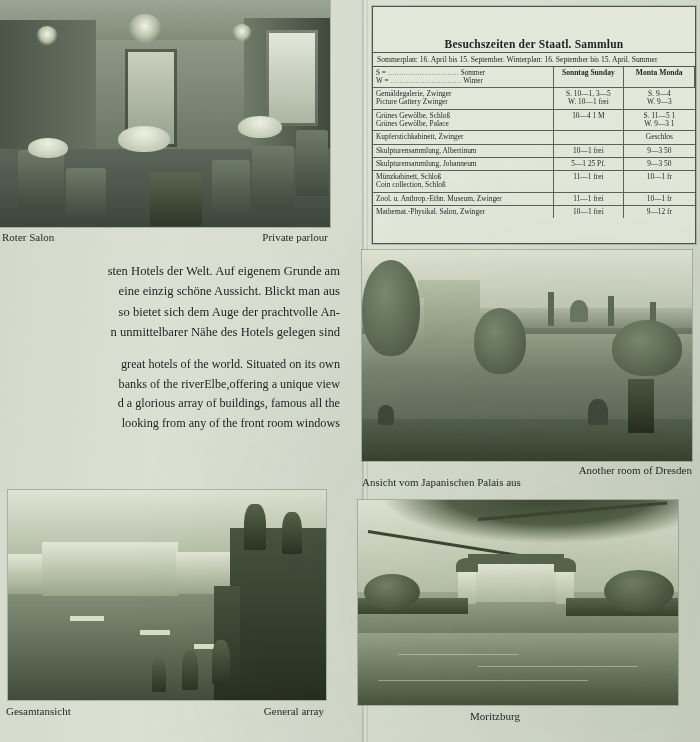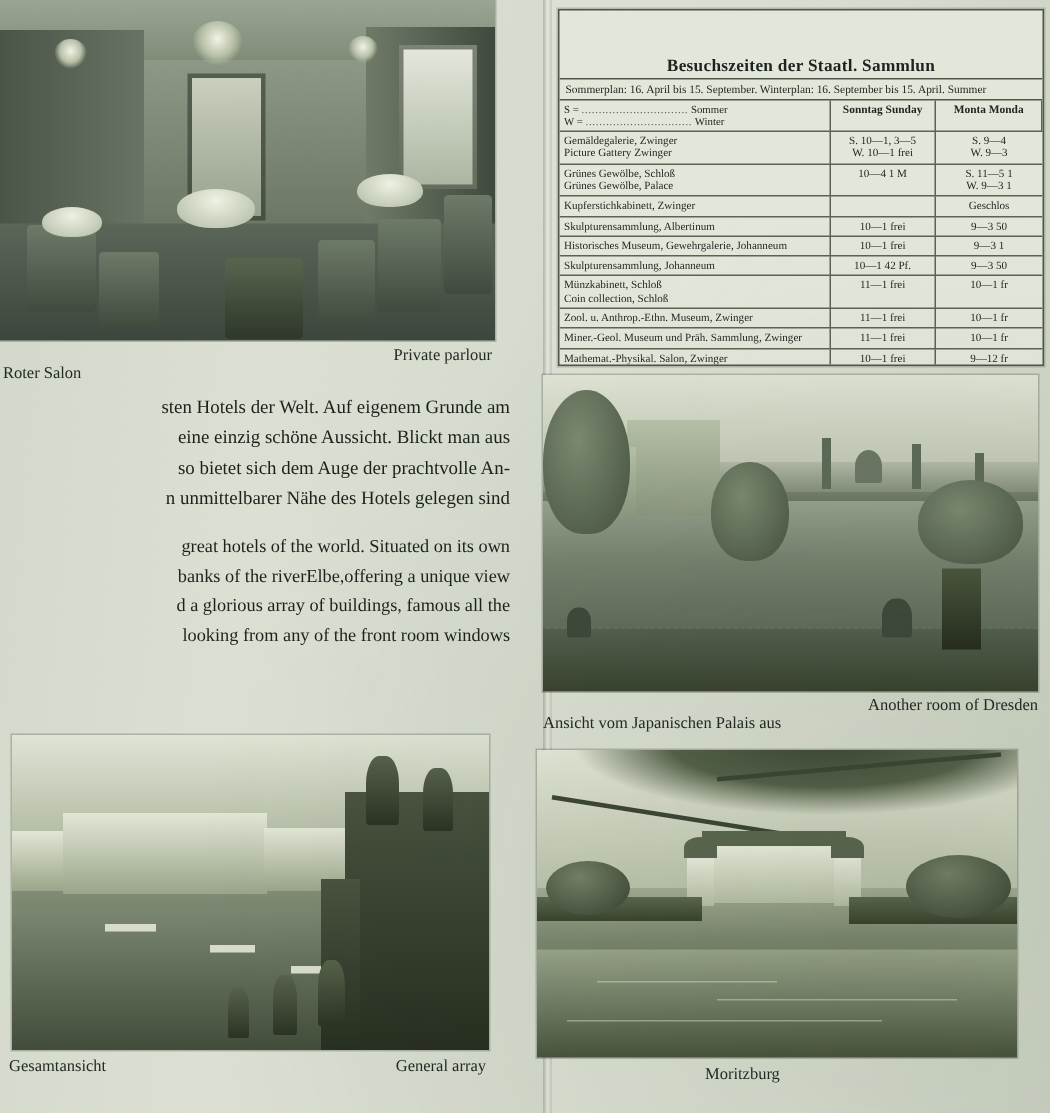--- a/index.html
+++ b/index.html
@@ -289,21 +289,21 @@
     <div class="furn" style="left:18px;  top:150px; width:46px; height:58px;"></div>
     <div class="furn" style="left:66px;  top:168px; width:40px; height:50px;"></div>
     <div class="furn" style="left:150px; top:172px; width:52px; height:54px; background:linear-gradient(180deg,#5a654f 0%,#2e3729 100%);"></div>
     <div class="furn" style="left:212px; top:160px; width:38px; height:56px;"></div>
     <div class="furn" style="left:252px; top:146px; width:42px; height:62px;"></div>
     <div class="furn" style="left:296px; top:130px; width:32px; height:66px;"></div>
     <div class="tablecloth" style="left:118px; top:126px; width:52px; height:26px;"></div>
     <div class="tablecloth" style="left:238px; top:116px; width:44px; height:22px;"></div>
     <div class="tablecloth" style="left:28px;  top:138px; width:40px; height:20px;"></div>
   </div>
-  <div class="caption" style="left:2px; top:243px;">Roter Salon</div>
+  <div class="caption" style="left:2px; top:231px;">Roter Salon</div>
   <div class="caption right" style="left:180px; top:231px; width:148px;">Private parlour</div>
 
   <div id="table-block">
     <div class="tbl-title">Besuchszeiten der Staatl. Sammlun</div>
     <div class="tbl-sub">Sommerplan: 16. April bis 15. September. Winterplan: 16. September bis 15. April. Summer</div>
     <table class="sched">
       <tbody>
         <tr class="lg-head">
           <td class="name sw-key">
             <div><span>S =</span>
@@ -347,60 +347,46 @@
         </tr>
 
         <tr>
           <td class="name">
             <div>Skulpturensammlung,  Albertinum</div>
           </td>
           <td class="c">10—1 frei</td>
           <td class="c">9—3 50</td>
         </tr>
 
-        <tr>
-          <td class="name">
-            <div>Historisches Museum, Gewehrgalerie, Johanneum</div>
-          </td>
-          <td class="c">10—1 frei</td>
-          <td class="c">9—3 1</td>
-        </tr>
 
         <tr>
           <td class="name">
             <div>Skulpturensammlung, Johanneum</div>
           </td>
-          <td class="c">10—1 42 Pf.</td>
+          <td class="c">5—1 25 Pf.</td>
           <td class="c">9—3 50</td>
         </tr>
 
         <tr>
           <td class="name">
             <div>Münzkabinett, Schloß</div>
             <div>Coin collection, Schloß</div>
           </td>
           <td class="c">11—1 frei</td>
           <td class="c">10—1 fr</td>
         </tr>
 
         <tr>
           <td class="name">
             <div>Zool. u. Anthrop.-Ethn. Museum, Zwinger</div>
           </td>
           <td class="c">11—1 frei</td>
           <td class="c">10—1 fr</td>
         </tr>
 
-        <tr>
-          <td class="name">
-            <div>Miner.-Geol. Museum und Präh. Sammlung, Zwinger</div>
-          </td>
-          <td class="c">11—1 frei</td>
-          <td class="c">10—1 fr</td>
-        </tr>
 
         <tr>
           <td class="name" style="border-bottom:none;">
             <div>Mathemat.-Physikal. Salon, Zwinger</div>
           </td>
           <td class="c" style="border-bottom:none;">10—1 frei</td>
           <td class="c" style="border-bottom:none;">9—12 fr</td>
         </tr>
       </tbody>
     </table>

